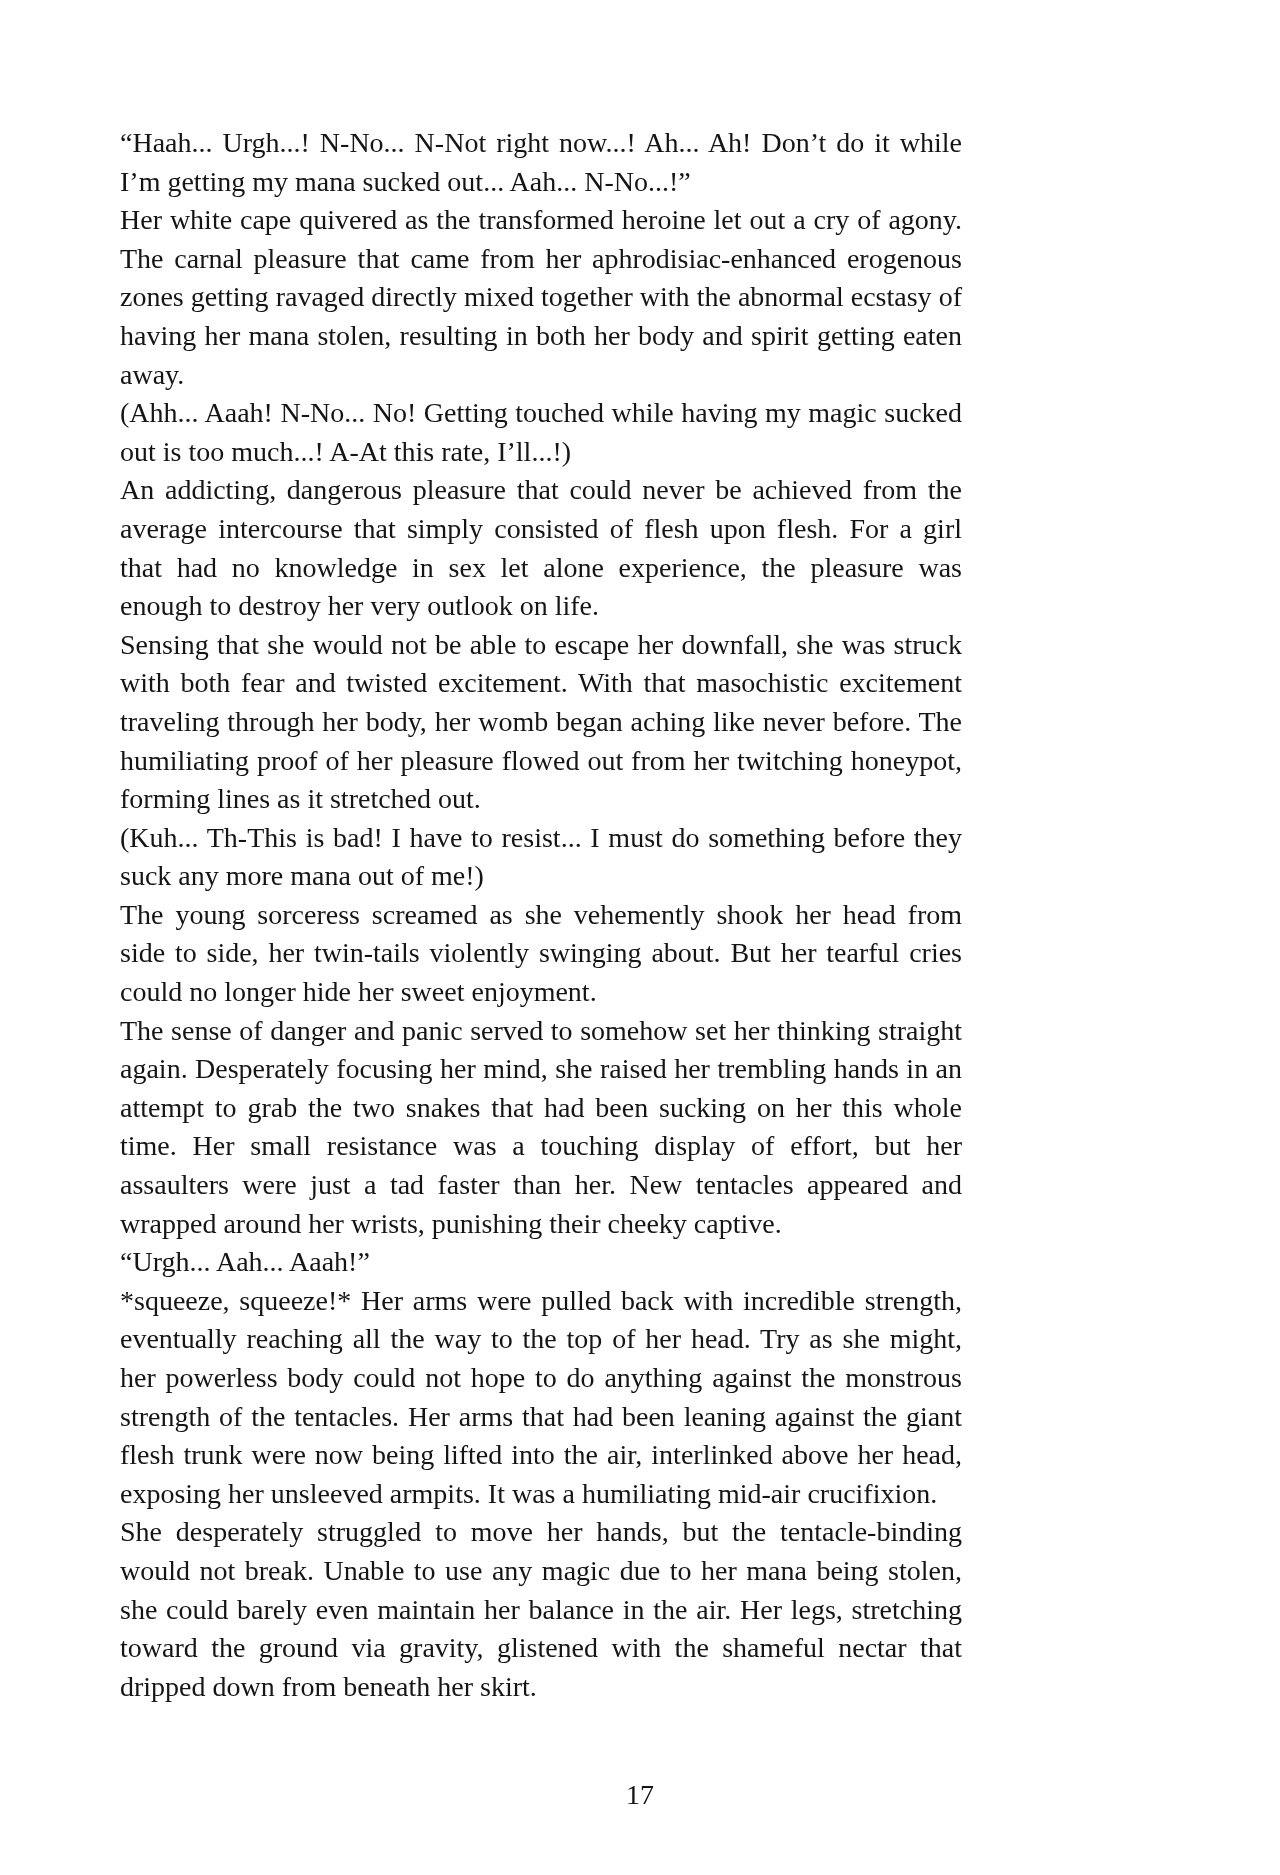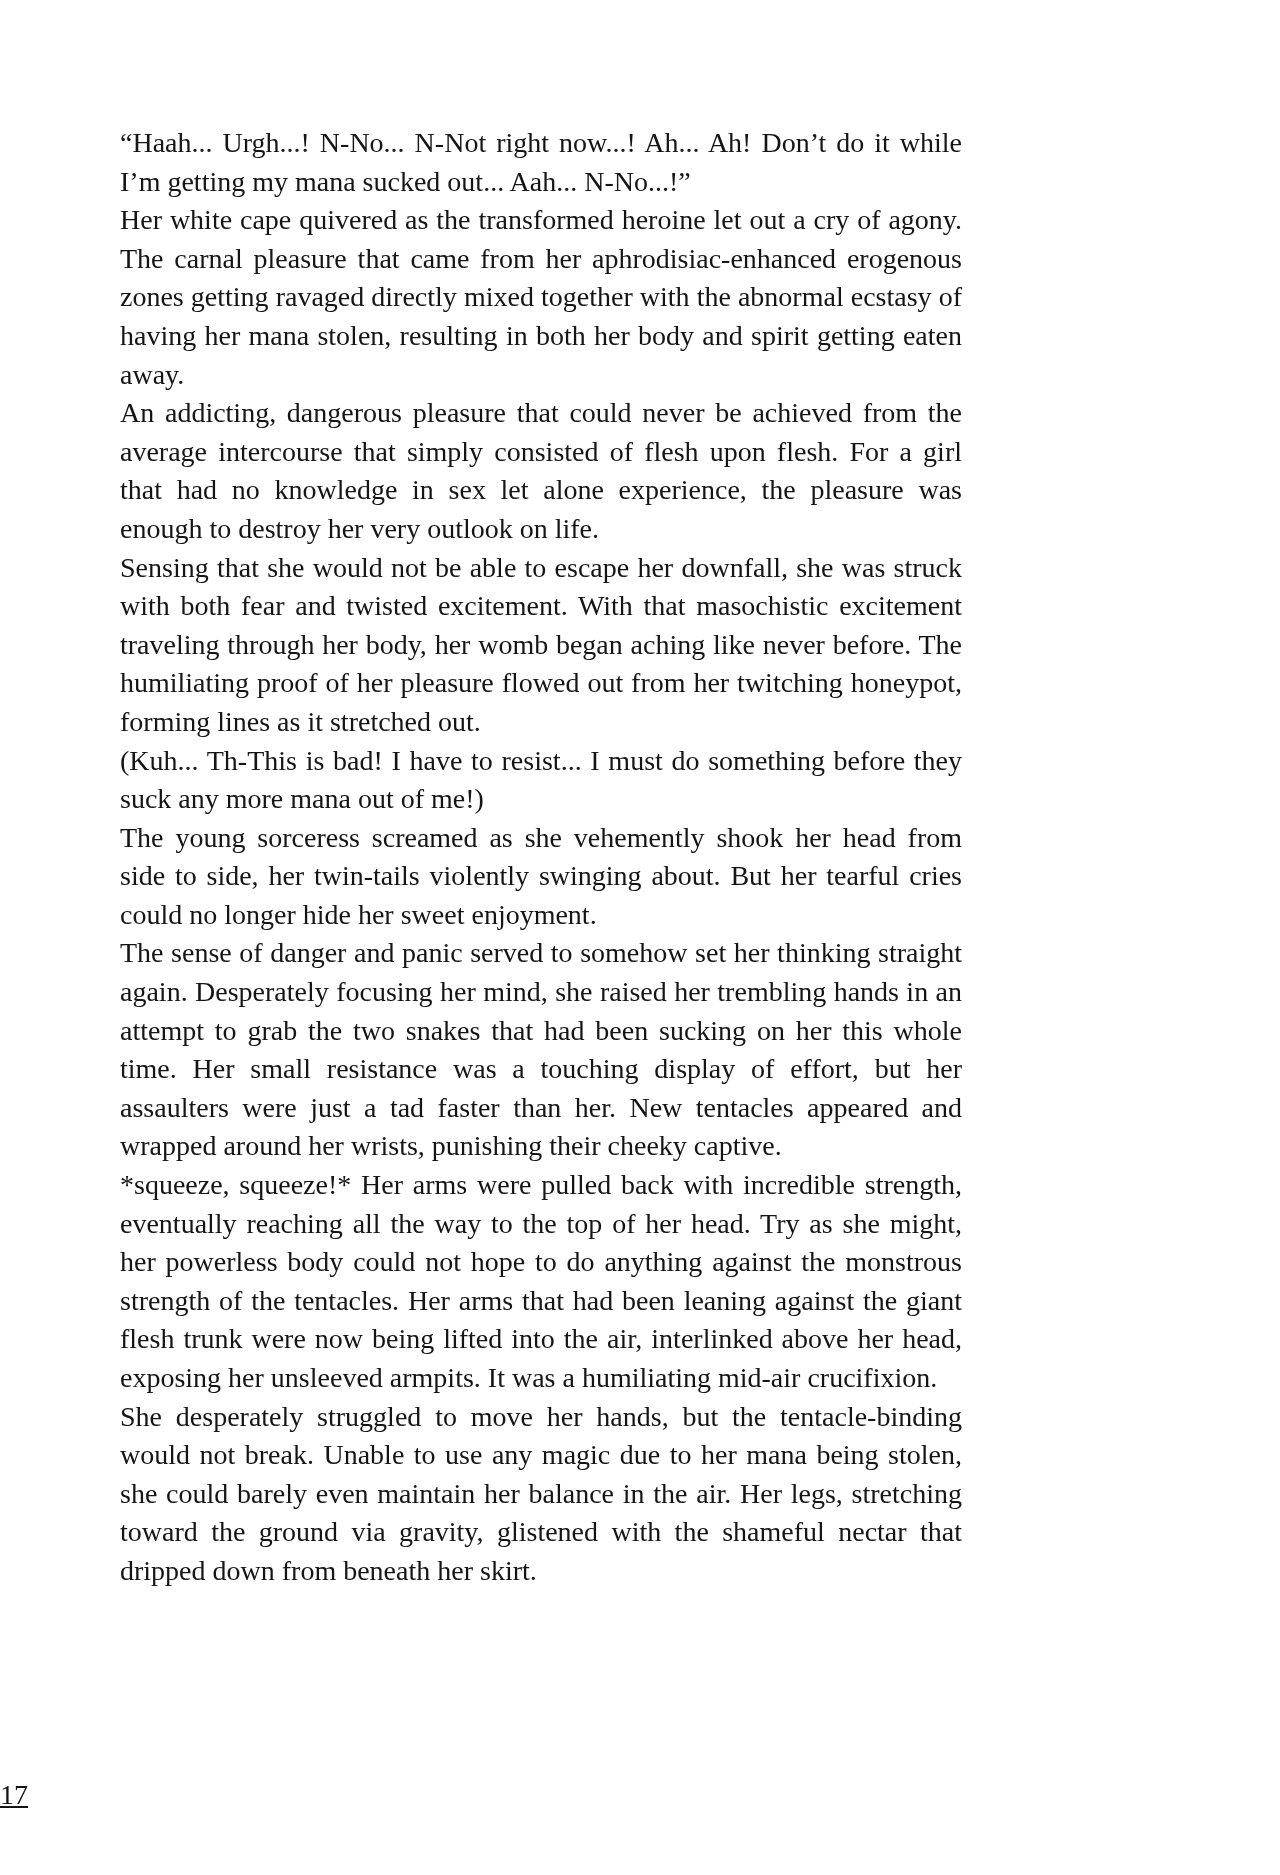--- a/index.html
+++ b/index.html
@@ -28,35 +28,37 @@
   }
   .page-text p {
     margin: 0;
     padding: 0;
   }
   .page-footer {
     position: absolute;
     left: 0;
     top: 1776px;
     width: 100%;
+    text-align: center;
     font-size: 28px;
     line-height: 38px;
-    text-decoration: underline;
   }
 </style>
 </head>
 <body>
 
 <div class="page">
   <div class="page-text">
     <p>“Haah... Urgh...! N-No... N-Not right now...! Ah... Ah! Don’t do it while I’m getting my mana sucked out... Aah... N-No...!”</p>
     <p>Her white cape quivered as the transformed heroine let out a cry of agony. The carnal pleasure that came from her aphrodisiac-enhanced erogenous zones getting ravaged directly mixed together with the abnormal ecstasy of having her mana stolen, resulting in both her body and spirit getting eaten away.</p>
+    <p>(Ahh... Aaah! N-No... No! Getting touched while having my magic sucked out is too much...! A-At this rate, I’ll...!)</p>
     <p>An addicting, dangerous pleasure that could never be achieved from the average intercourse that simply consisted of flesh upon flesh. For a girl that had no knowledge in sex let alone experience, the pleasure was enough to destroy her very outlook on life.</p>
     <p>Sensing that she would not be able to escape her downfall, she was struck with both fear and twisted excitement. With that masochistic excitement traveling through her body, her womb began aching like never before. The humiliating proof of her pleasure flowed out from her twitching honeypot, forming lines as it stretched out.</p>
     <p>(Kuh... Th-This is bad! I have to resist... I must do something before they suck any more mana out of me!)</p>
     <p>The young sorceress screamed as she vehemently shook her head from side to side, her twin-tails violently swinging about. But her tearful cries could no longer hide her sweet enjoyment.</p>
     <p>The sense of danger and panic served to somehow set her thinking straight again. Desperately focusing her mind, she raised her trembling hands in an attempt to grab the two snakes that had been sucking on her this whole time. Her small resistance was a touching display of effort, but her assaulters were just a tad faster than her. New tentacles appeared and wrapped around her wrists, punishing their cheeky captive.</p>
+    <p>“Urgh... Aah... Aaah!”</p>
     <p>*squeeze, squeeze!* Her arms were pulled back with incredible strength, eventually reaching all the way to the top of her head. Try as she might, her powerless body could not hope to do anything against the monstrous strength of the tentacles. Her arms that had been leaning against the giant flesh trunk were now being lifted into the air, interlinked above her head, exposing her unsleeved armpits. It was a humiliating mid-air crucifixion.</p>
     <p>She desperately struggled to move her hands, but the tentacle-binding would not break. Unable to use any magic due to her mana being stolen, she could barely even maintain her balance in the air. Her legs, stretching toward the ground via gravity, glistened with the shameful nectar that dripped down from beneath her skirt.</p>
 
   </div>
   <div class="page-footer">17</div>
 </div>
 
 </body></html>

